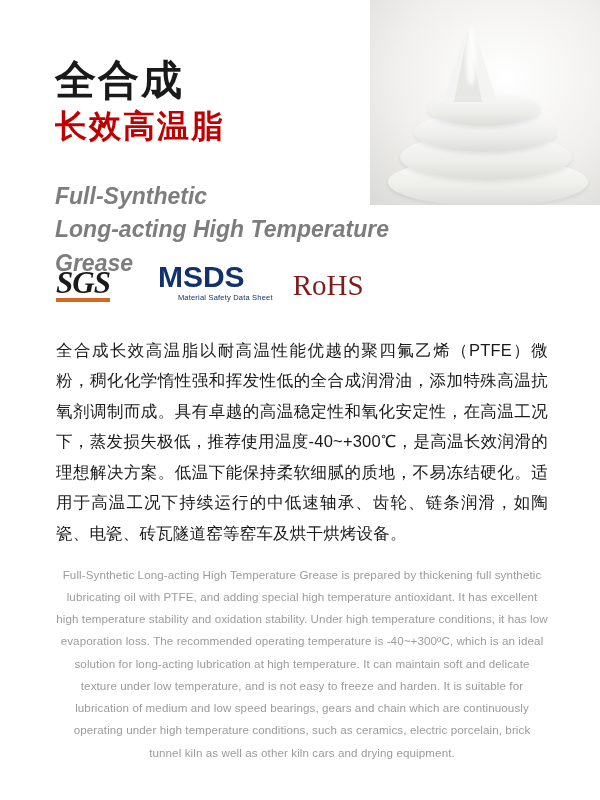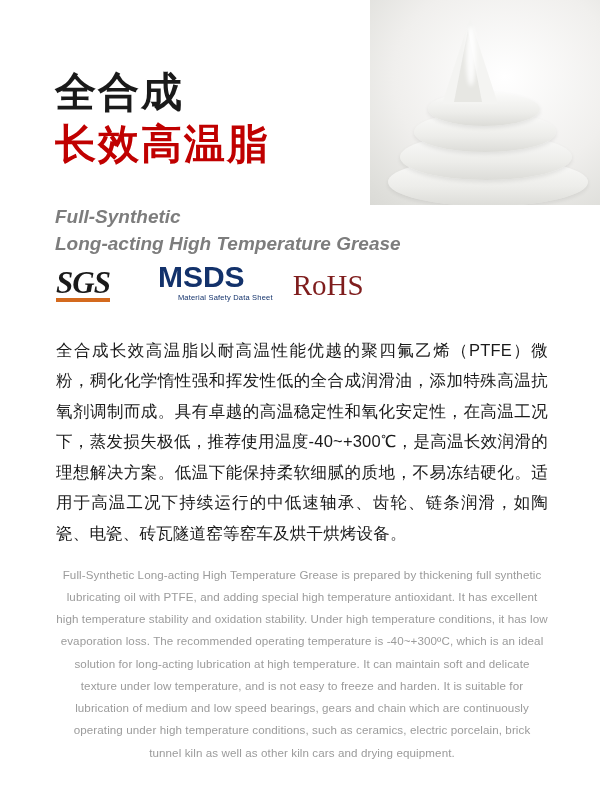--- a/index.html
+++ b/index.html
@@ -80,46 +80,46 @@
     height: 60px;
     background: rgba(255,255,255,0.85);
     border-radius: 50%;
     filter: blur(2px);
   }
 
   
   .title-block {
     position: absolute;
     left: 55px;
-    top: 68px;
+    top: 56px;
     width: 380px;
   }
   .title-cn-1 {
     font-family: "DejaVu Sans", "Liberation Sans", sans-serif;
     font-size: 41px;
     font-weight: bold;
     color: #1a1a1a;
     letter-spacing: 2px;
     line-height: 1.18;
     margin: 0;
   }
   .title-cn-2 {
     font-family: "DejaVu Sans", "Liberation Sans", sans-serif;
-    font-size: 41px;
+    font-size: 32px;
     font-weight: bold;
     color: #c00000;
     letter-spacing: 2px;
     line-height: 1.18;
     margin: 4px 0 0 0;
   }
   .title-en {
     margin-top: 34px;
     font-family: "Liberation Sans", sans-serif;
     font-style: italic;
-    font-size: 19px;
+    font-size: 23px;
     font-weight: bold;
     color: #7d7d7d;
     line-height: 1.45;
   }
 
   
   .certs {
     position: absolute;
     left: 56px;
     top: 262px;

